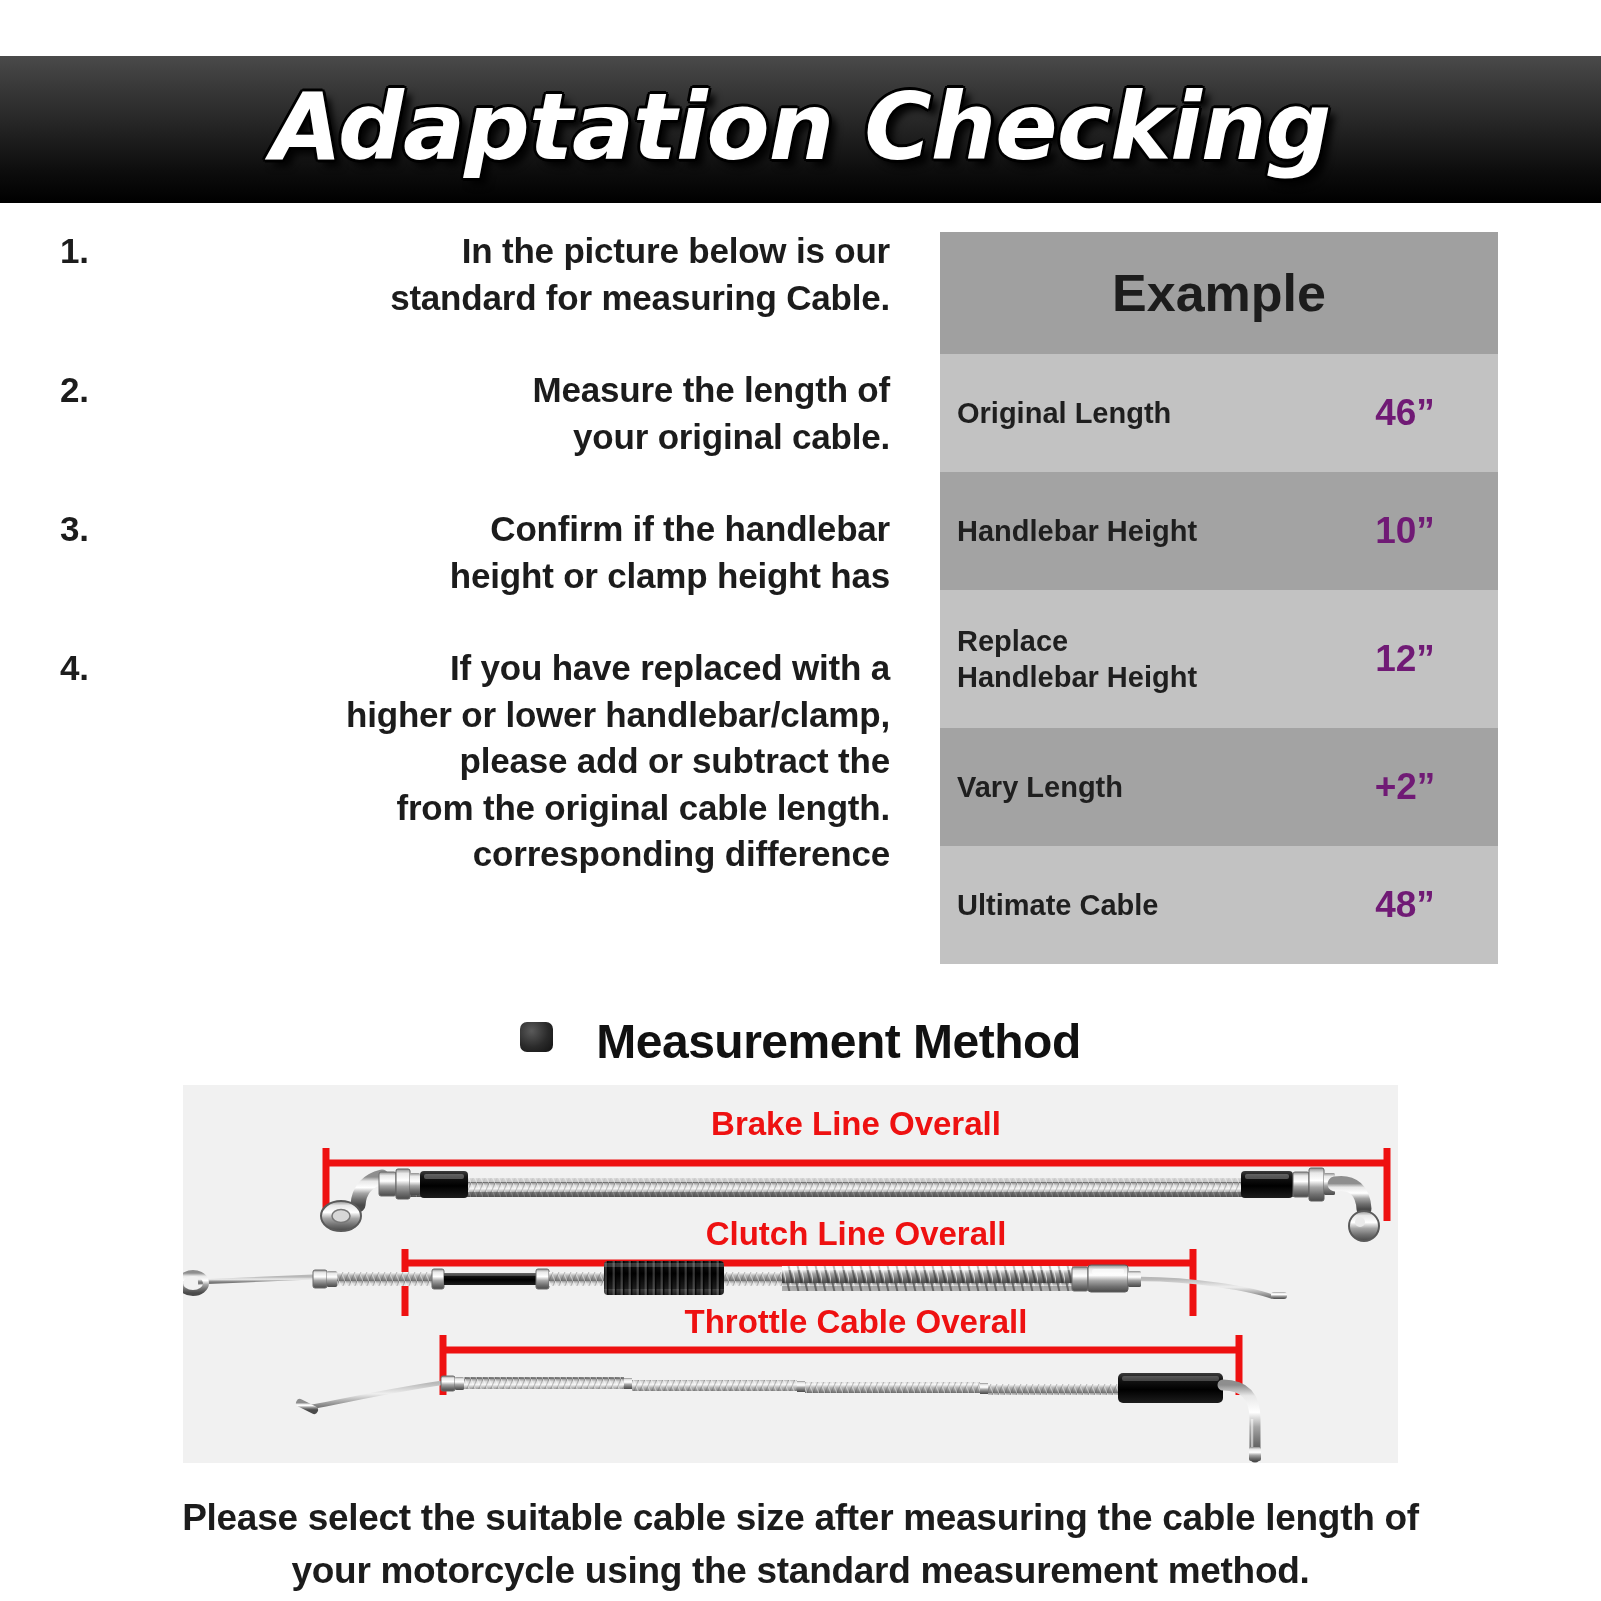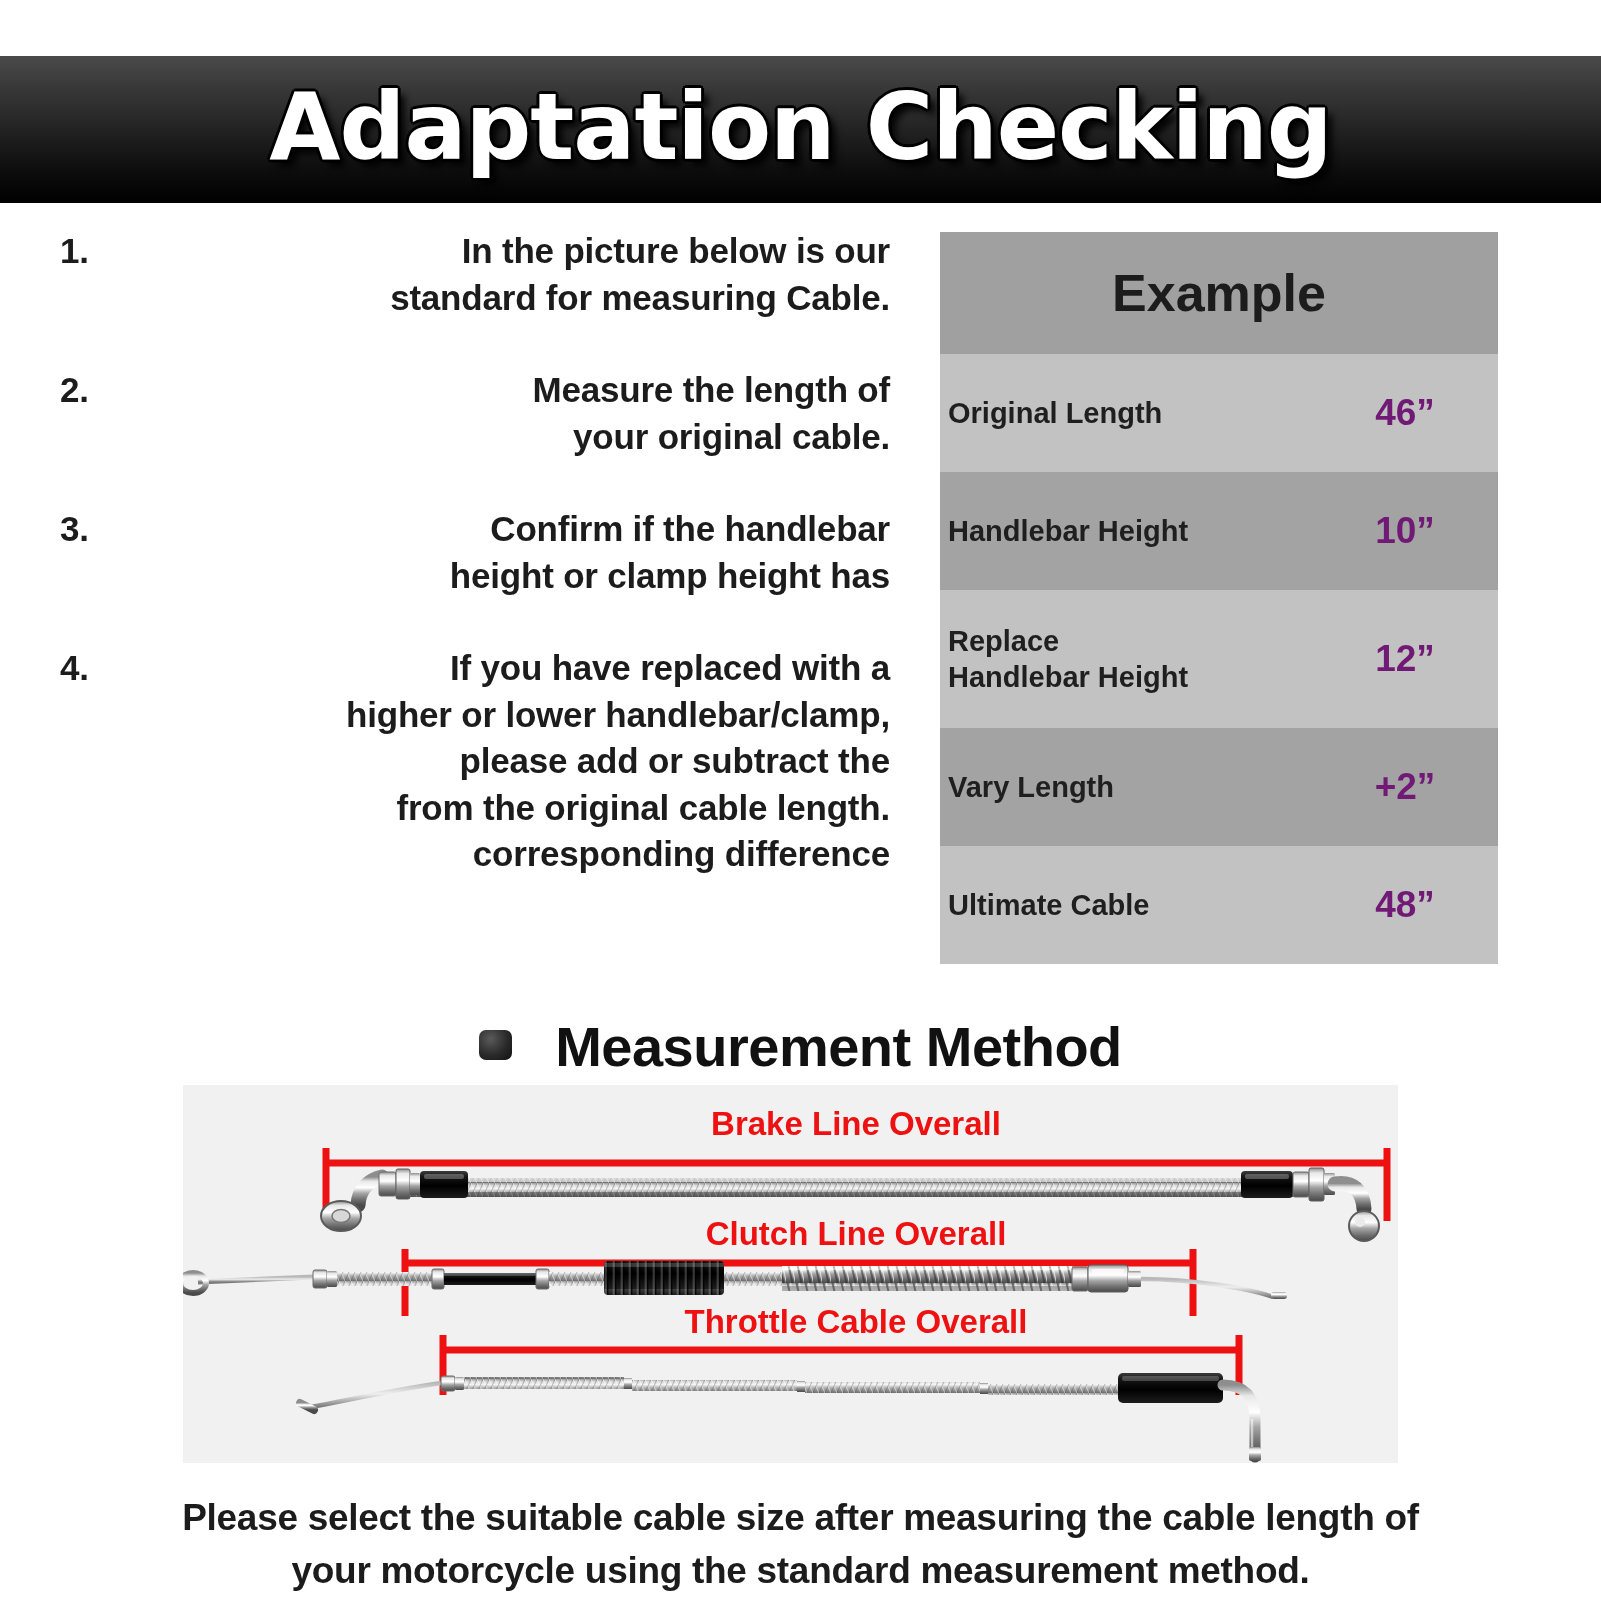--- a/index.html
+++ b/index.html
@@ -24,20 +24,21 @@
     overflow: hidden;
   }
   .banner-title {
     position: absolute;
     left: 0; right: 0; top: 50%;
     transform: translateY(-52%);
     text-align: center;
     color: #ffffff;
     font-family: "DejaVu Sans", sans-serif;
     font-weight: bold;
+    font-style: italic;
     font-size: 92px;
     letter-spacing: -1px;
     line-height: 1;
     text-shadow:
        3px 0 0 #000, -3px 0 0 #000, 0 3px 0 #000, 0 -3px 0 #000,
        2px 2px 0 #000, -2px 2px 0 #000, 2px -2px 0 #000, -2px -2px 0 #000,
        7px 7px 7px rgba(0,0,0,0.9);
     transform-origin: center;
   }
 
@@ -66,21 +67,21 @@
   .step-line { display: block; white-space: nowrap; }
 
   
   .example-table {
     position: absolute;
     left: 940px; top: 232px;
     width: 558px;
     border-collapse: collapse;
   }
   .example-table td, .example-table th {
-    padding: 8px;
+    padding: 17px;
     border: 0;
   }
   .tbl-header {
     height: 122px;
     background: #a0a0a0;
     text-align: center;
     vertical-align: middle;
     color: #1c1c1c;
     font-size: 52px;
     font-weight: bold;
@@ -120,21 +121,21 @@
     display: inline-block;
     width: 33px; height: 30px;
     border-radius: 7px;
     background: radial-gradient(circle at 35% 30%, #5a5a5a 0%, #2a2a2a 55%, #111 100%);
     vertical-align: 6px;
     margin-right: 18px;
   }
   .mm-title {
     display: inline-block;
     color: #111111;
-    font-size: 56px;
+    font-size: 48px;
     font-weight: bold;
     letter-spacing: -0.5px;
     margin-left: 25px;
   }
 
   
   .diagram {
     position: absolute;
     left: 183px; top: 1085px;
     width: 1215px; height: 378px;

